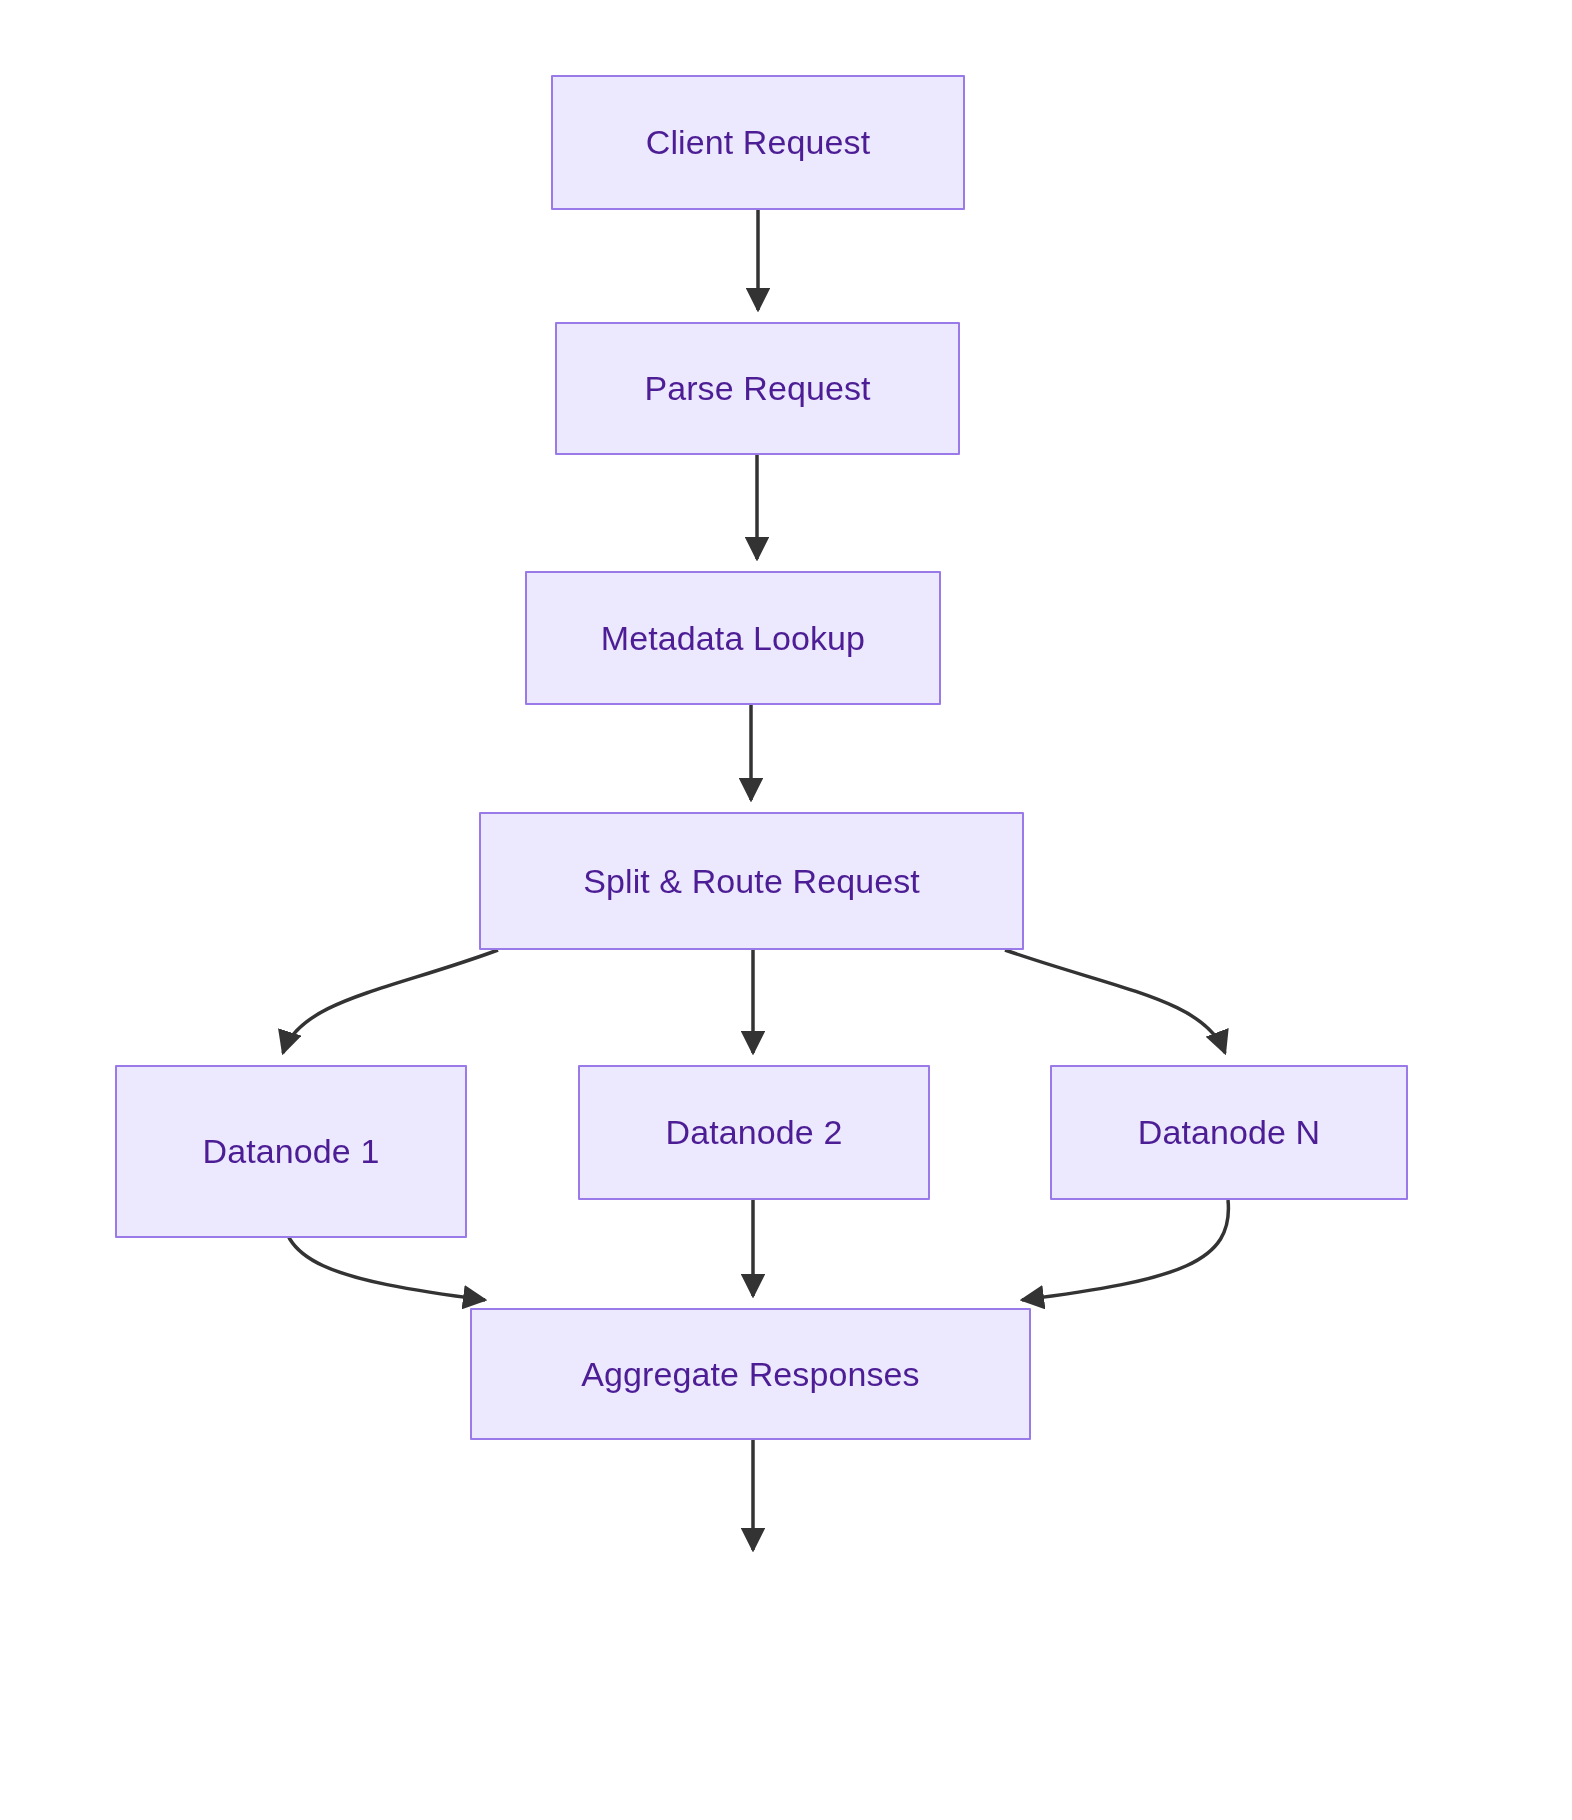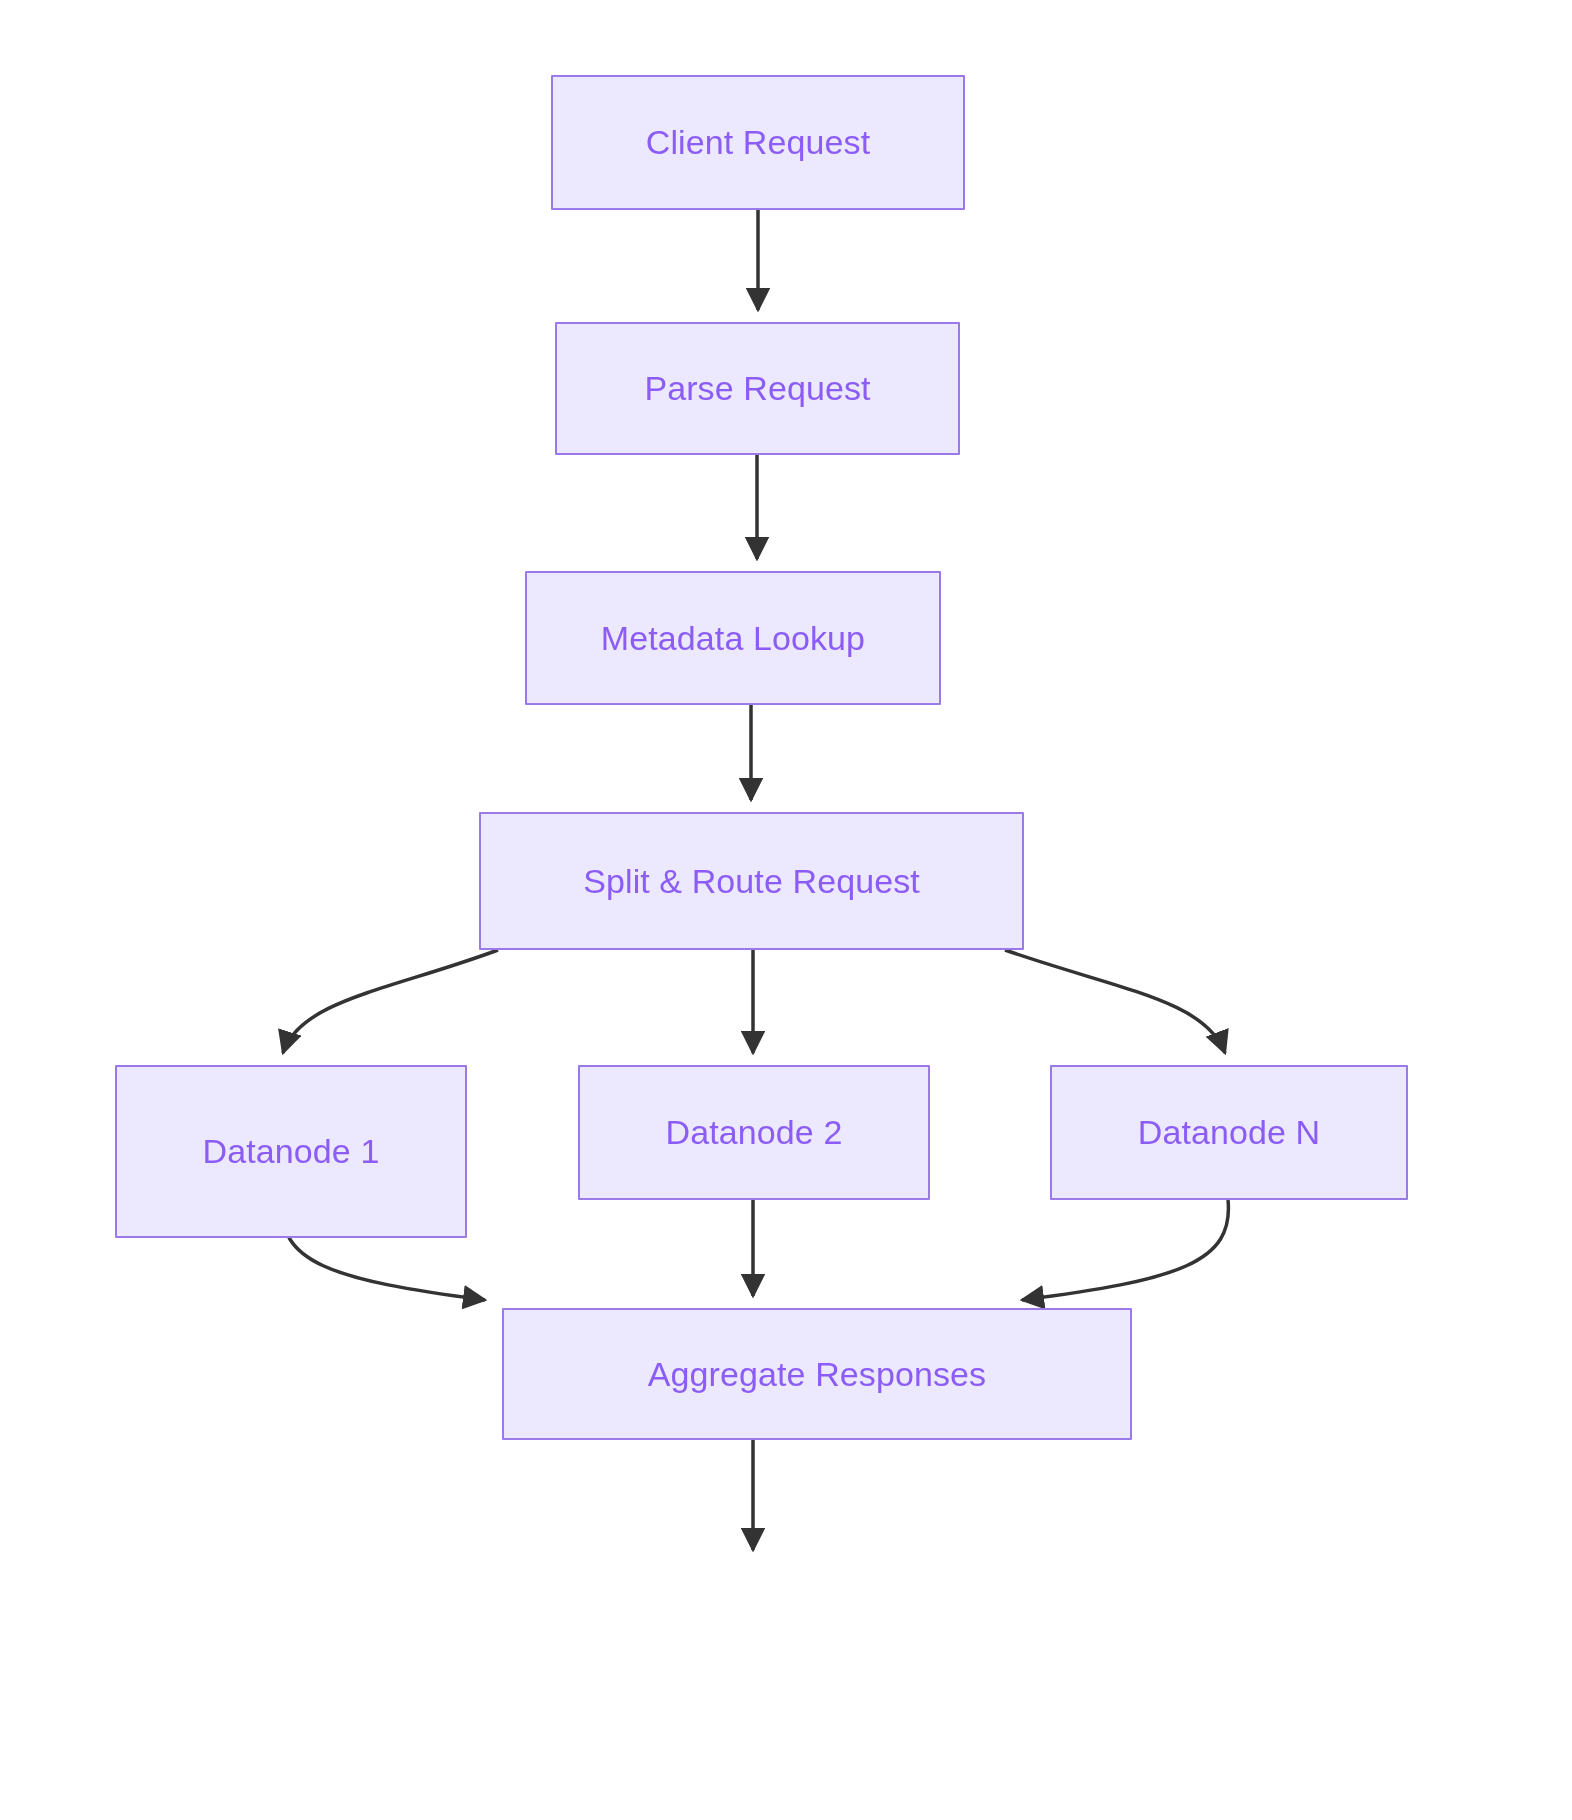--- a/index.html
+++ b/index.html
@@ -35,21 +35,21 @@
     justify-content: center;
     background: #ECE8FD;
     border: 2px solid #9A7AE8;
     border-radius: 1px;
     z-index: 2;
   }
   .node-label {
     font-family: "Liberation Sans", sans-serif;
     font-size: 34px;
     line-height: 1.2;
-    color: #8b5cf6;
+    color: #4c1d95;
     text-align: center;
     white-space: nowrap;
     letter-spacing: 0.1px;
     user-select: none;
   }
 </style>
 </head>
 <body>
 
 <div id="diagram-root" style="background: rgb(255, 255, 255);">
@@ -103,18 +103,18 @@
   </div>
 
   <div class="node" style="left: 578px; top: 1065px; width: 352px; height: 135px;">
     <span class="node-label">Datanode 2</span>
   </div>
 
   <div class="node" style="left: 1050px; top: 1065px; width: 358px; height: 135px;">
     <span class="node-label">Datanode N</span>
   </div>
 
-  <div class="node" style="left: 502px; top: 1308px; width: 630px; height: 132px;">
+  <div class="node" style="left: 470px; top: 1308px; width: 561px; height: 132px;">
     <span class="node-label">Aggregate Responses</span>
   </div>
 
 
 </div>
 
 </body></html>

